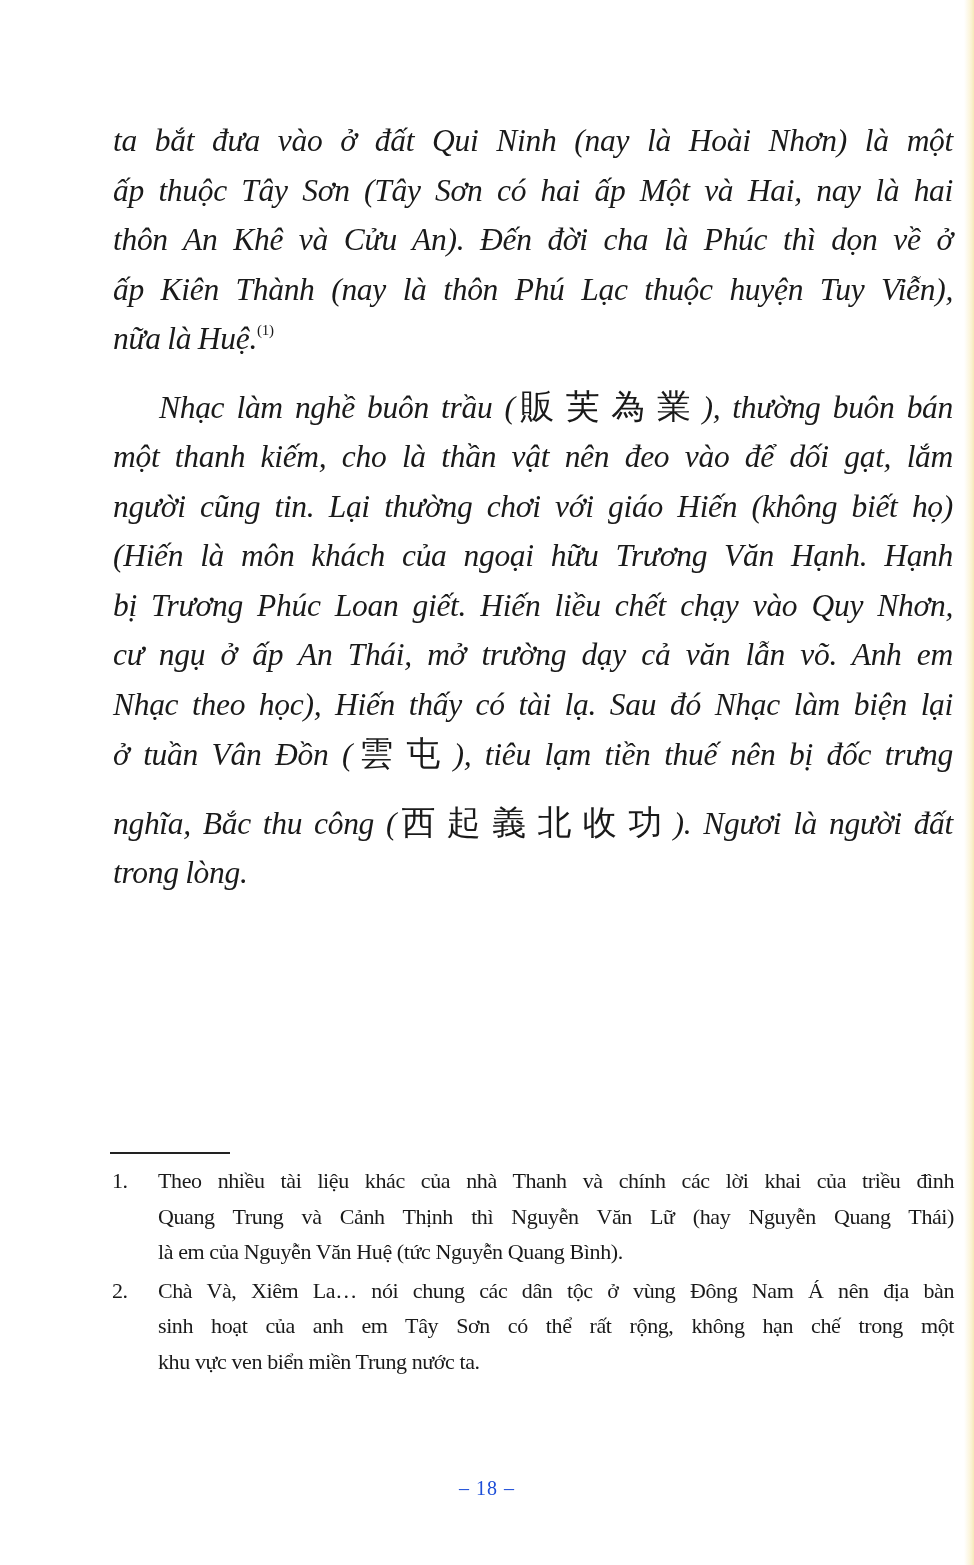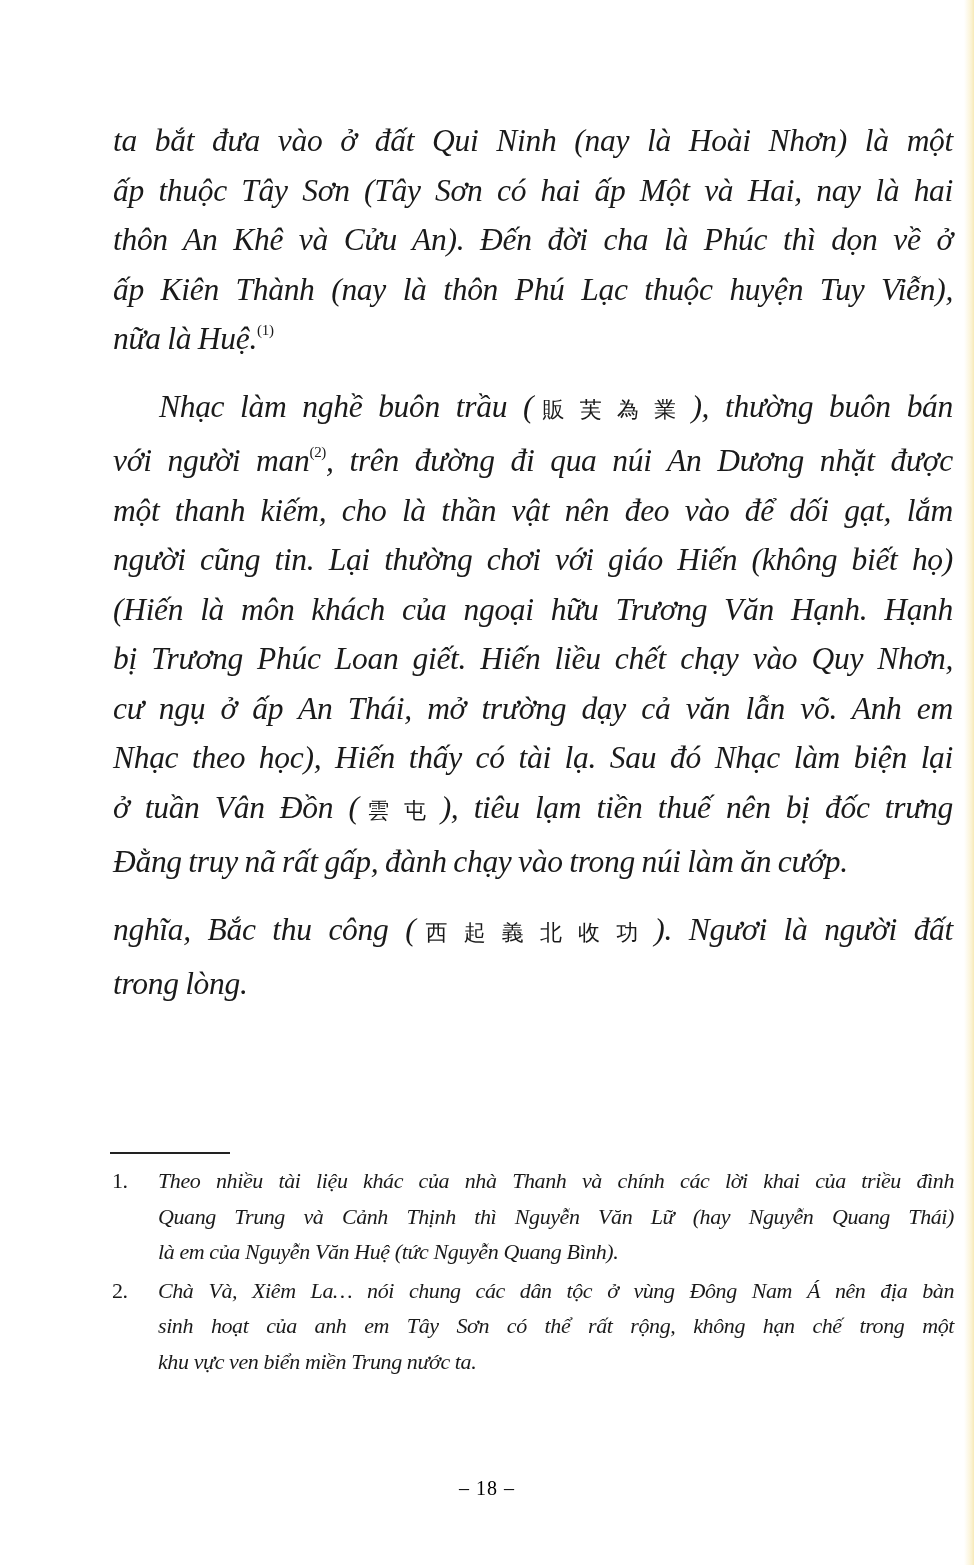--- a/index.html
+++ b/index.html
@@ -55,22 +55,22 @@
       margin-top: 18px;
     }
     sup.fn {
       font-style: normal;
       font-size: 15px;
       vertical-align: 14px;
       line-height: 0;
     }
     .cjk {
       font-style: normal;
-      font-family: Liberation Mono, monospace;
-      font-size: 22px;
+      font-family: Liberation Sans, sans-serif;
+      font-size: 34px;
       letter-spacing: 6px;
     }
     .sep {
       position: absolute;
       left: 110px;
       top: 1152px;
       width: 120px;
       height: 0;
       border-top: 2px solid #222;
     }
@@ -92,67 +92,64 @@
       flex: 0 0 46px;
     }
     .fnote .text {
       flex: 1;
     }
     .fnote .text .line {
       display: block;
       white-space: nowrap;
       text-align: justify;
       text-align-last: justify;
-      font-style: italic;
     }
     .fnote .text .line.last {
       text-align-last: left;
     }
     .fnote .cjk-small {
       font-family: "DejaVu Sans", sans-serif;
       font-size: 17px;
       color: #3a5a2a;
     }
     .page-number {
       position: absolute;
       top: 1477px;
       left: 0;
       width: 974px;
       text-align: center;
       font-size: 20px;
       letter-spacing: 1px;
-      color: #000000;
+      color: #1d4ed8;
     }
   </style>
 </head>
 <body>
 
 <div class="right-edge"></div>
 
 <div class="page">
 
   <p class="para">
     <span class="line first">ta bắt đưa vào ở đất Qui Ninh (nay là Hoài Nhơn) là một</span>
     <span class="line">ấp thuộc Tây Sơn (Tây Sơn có hai ấp Một và Hai, nay là hai</span>
     <span class="line">thôn An Khê và Cửu An). Đến đời cha là Phúc thì dọn về ở</span>
     <span class="line">ấp Kiên Thành (nay là thôn Phú Lạc thuộc huyện Tuy Viễn),</span>
     <span class="line last"><span>nữa là Huệ.</span><sup class="fn">(1)</sup></span>
   </p>
 
   <p class="para indent">
     <span class="line first"><span>Nhạc làm nghề buôn trầu (</span><span class="cjk">販芙為業</span><span>), thường buôn bán</span></span>
-    <span class="line"><span>với người man</span><sup class="fn">(2)</sup><span>, trên đường đi qua núi An Dương nhặt được</span></span>
     <span class="line">một thanh kiếm, cho là thần vật nên đeo vào để dối gạt, lắm</span>
     <span class="line">người cũng tin. Lại thường chơi với giáo Hiến (không biết họ)</span>
     <span class="line">(Hiến là môn khách của ngoại hữu Trương Văn Hạnh. Hạnh</span>
     <span class="line">bị Trương Phúc Loan giết. Hiến liều chết chạy vào Quy Nhơn,</span>
     <span class="line">cư ngụ ở ấp An Thái, mở trường dạy cả văn lẫn võ. Anh em</span>
     <span class="line">Nhạc theo học), Hiến thấy có tài lạ. Sau đó Nhạc làm biện lại</span>
     <span class="line"><span>ở tuần Vân Đồn (</span><span class="cjk">雲屯</span><span>), tiêu lạm tiền thuế nên bị đốc trưng</span></span>
-    <span class="line last">Đằng truy nã rất gấp, đành chạy vào trong núi làm ăn cướp.</span>
   </p>
 
   <p class="para indent">
     <span class="line"><span>nghĩa, Bắc thu công (</span><span class="cjk">西起義北收功</span><span>). Ngươi là người đất</span></span>
     <span class="line last">trong lòng.</span>
   </p>
 </div>
 
 <div class="sep"></div>
 

